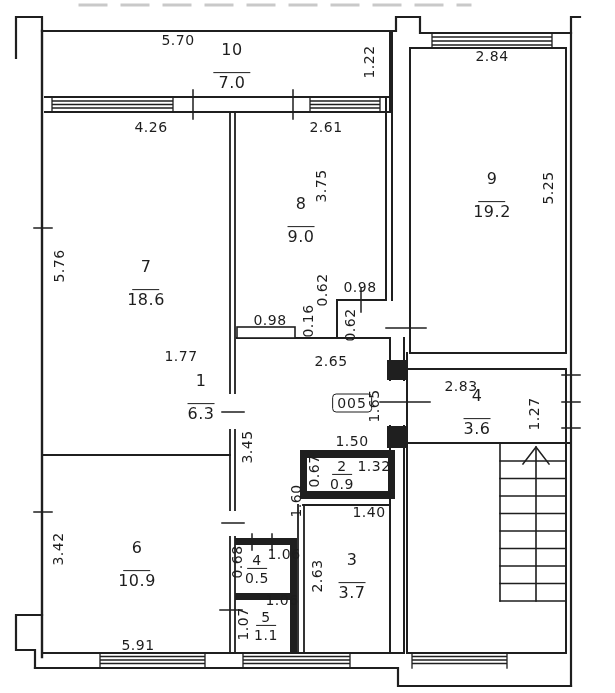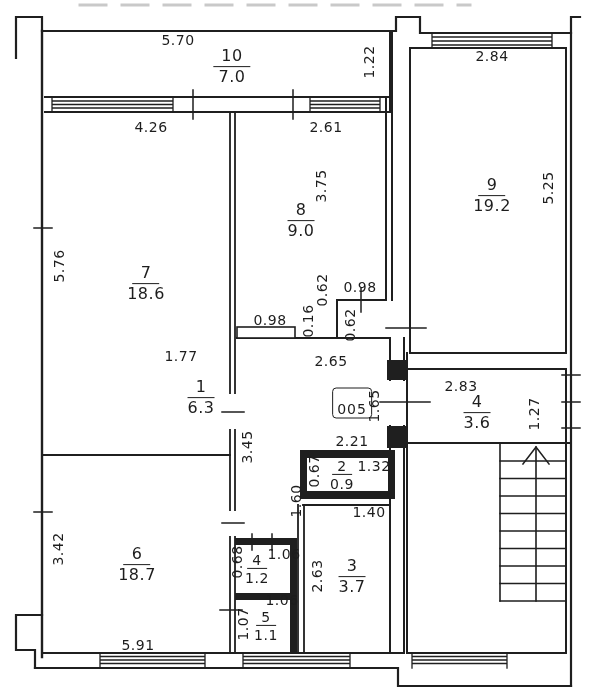--- a/index.html
+++ b/index.html
@@ -10,27 +10,27 @@
   #plan svg{position:absolute;left:0;top:0;}
   .dim{
     position:absolute;font-size:14px;letter-spacing:.5px;white-space:nowrap;
     transform:translate(-50%,-50%);color:#1d1d1d;
   }
   .dim.v{transform:translate(-50%,-50%) rotate(-90deg);}
   .room{
     position:absolute;transform:translate(-50%,-50%);text-align:center;
     font-size:16px;line-height:1.15;letter-spacing:.5px;
   }
-  .room .num{display:inline-block;padding:0 8px 1px;border-bottom:1.6px solid #1d1d1d;}
+  .room .num{display:inline-block;padding:0 8px 13px;border-bottom:1.6px solid #1d1d1d;}
   .room .area{margin-top:1px;}
   .room.sm{font-size:14px;}
   .room.sm .num{padding:0 5px 0;}
   .unit{
     position:absolute;transform:translate(-50%,-50%);font-size:14px;letter-spacing:1px;
-    border:1.6px solid #1d1d1d;border-radius:4px;padding:12px 4px 1px;background:#fff;
+    border:1.6px solid #1d1d1d;border-radius:4px;padding:0 4px 1px;background:#fff;
   }
 </style>
 </head>
 <body>
 
 <div id="plan">
 
   <svg width="615" height="693" viewBox="0 0 615 693">
     <g stroke="#1f1f1f" fill="none" stroke-linecap="square">
 
@@ -98,23 +98,23 @@
   </svg>
 
   <div class="room" style="left:232px;top:67px"><div class="num">10</div><div class="area">7.0</div></div>
   <div class="room" style="left:492px;top:196px"><div class="num">9</div><div class="area">19.2</div></div>
   <div class="room" style="left:301px;top:221px"><div class="num">8</div><div class="area">9.0</div></div>
   <div class="room" style="left:146px;top:284px"><div class="num">7</div><div class="area">18.6</div></div>
   <div class="room" style="left:201px;top:398px"><div class="num">1</div><div class="area">6.3</div></div>
   <div class="room" style="left:477px;top:413px"><div class="num">4</div><div class="area">3.6</div></div>
   <div class="room sm" style="left:342px;top:475px"><div class="num">2</div><div class="area">0.9</div></div>
   <div class="room" style="left:352px;top:577px"><div class="num">3</div><div class="area">3.7</div></div>
-  <div class="room sm" style="left:257px;top:569px"><div class="num">4</div><div class="area">1.2</div></div>
+  <div class="room sm" style="left:257px;top:569px"><div class="num">4</div><div class="area">0.5</div></div>
   <div class="room sm" style="left:266px;top:626px"><div class="num">5</div><div class="area">1.1</div></div>
-  <div class="room" style="left:137px;top:565px"><div class="num">6</div><div class="area">18.7</div></div>
+  <div class="room" style="left:137px;top:565px"><div class="num">6</div><div class="area">10.9</div></div>
 
   <div class="unit" style="left:352px;top:403px">005</div>
 
   <div class="dim" style="left:178px;top:40px">5.70</div>
   <div class="dim v" style="left:369px;top:62px">1.22</div>
   <div class="dim" style="left:492px;top:56px">2.84</div>
   <div class="dim v" style="left:548px;top:188px">5.25</div>
   <div class="dim" style="left:151px;top:127px">4.26</div>
   <div class="dim" style="left:326px;top:127px">2.61</div>
   <div class="dim v" style="left:321px;top:186px">3.75</div>
@@ -123,21 +123,21 @@
   <div class="dim" style="left:360px;top:287px">0.98</div>
   <div class="dim v" style="left:308px;top:321px">0.16</div>
   <div class="dim" style="left:270px;top:320px">0.98</div>
   <div class="dim v" style="left:350px;top:325px">0.62</div>
   <div class="dim" style="left:181px;top:356px">1.77</div>
   <div class="dim" style="left:331px;top:361px">2.65</div>
   <div class="dim v" style="left:374px;top:406px">1.65</div>
   <div class="dim" style="left:461px;top:386px">2.83</div>
   <div class="dim v" style="left:534px;top:414px">1.27</div>
   <div class="dim v" style="left:247px;top:447px">3.45</div>
-  <div class="dim" style="left:352px;top:441px">2.21</div>
+  <div class="dim" style="left:352px;top:441px">1.50</div>
   <div class="dim" style="left:374px;top:466px">1.32</div>
   <div class="dim v" style="left:314px;top:471px">0.67</div>
   <div class="dim v" style="left:296px;top:501px">1.60</div>
   <div class="dim" style="left:369px;top:512px">1.40</div>
   <div class="dim" style="left:284px;top:554px">1.06</div>
   <div class="dim v" style="left:237px;top:562px">0.68</div>
   <div class="dim v" style="left:317px;top:576px">2.63</div>
   <div class="dim" style="left:282px;top:600px">1.06</div>
   <div class="dim v" style="left:243px;top:624px">1.07</div>
   <div class="dim v" style="left:58px;top:549px">3.42</div>

